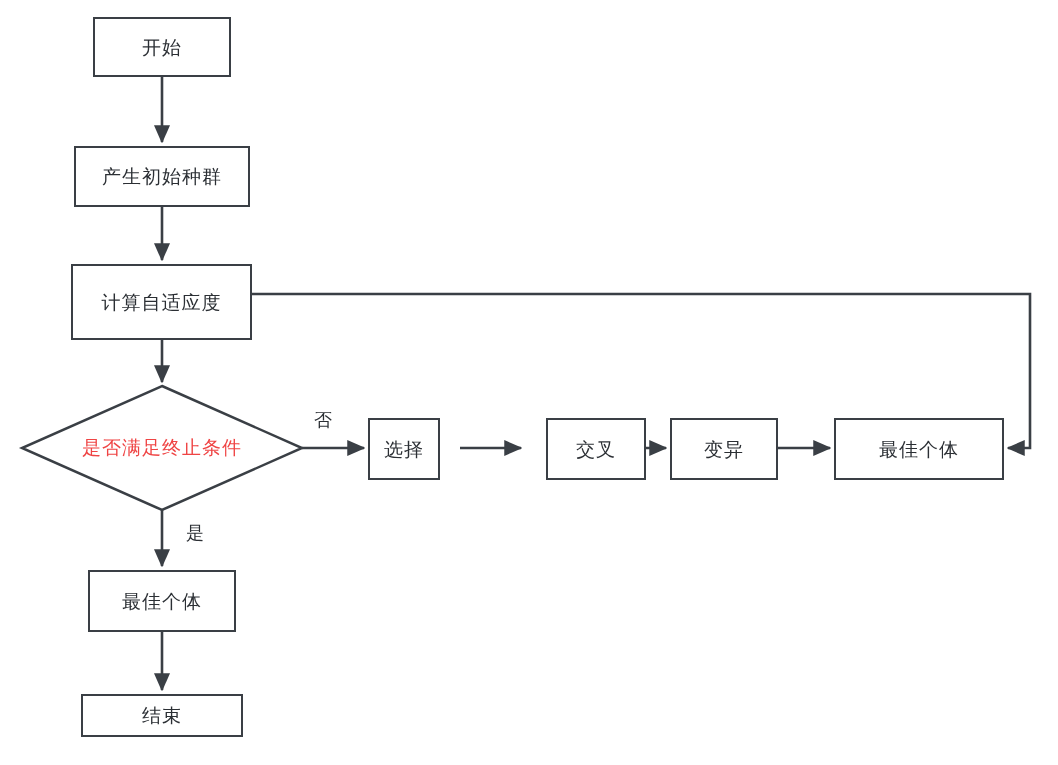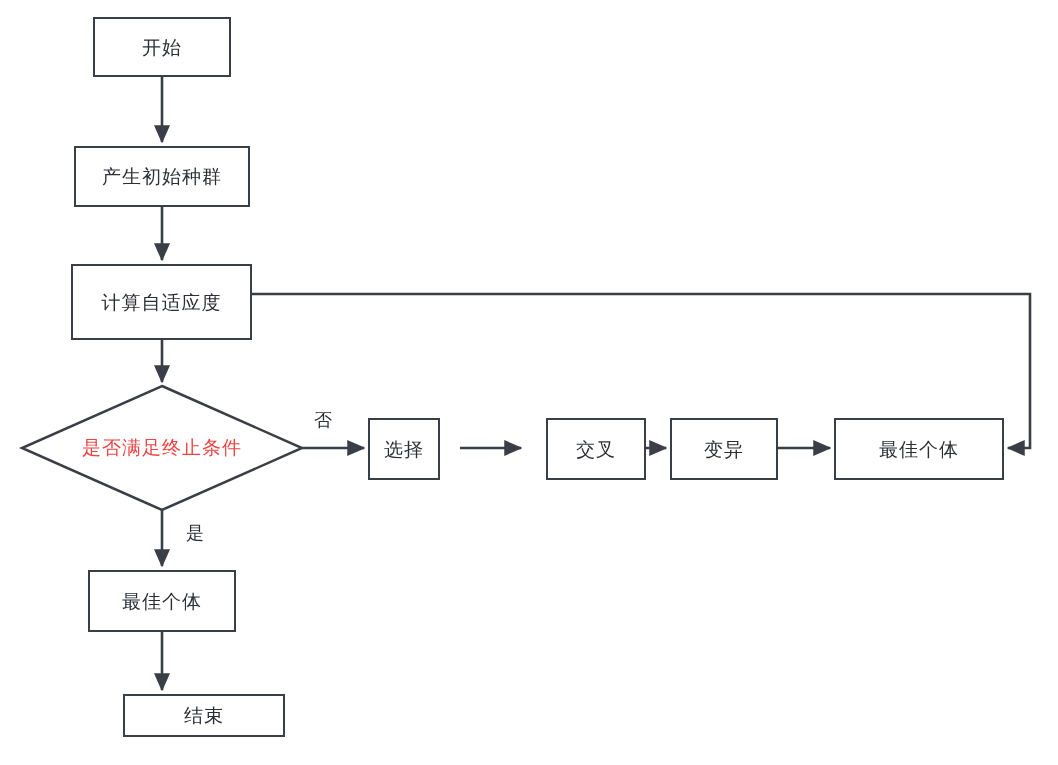--- a/index.html
+++ b/index.html
@@ -122,21 +122,21 @@
   </div>
 
   <div class="node-box" style="left:834px; top:418px; width:170px; height:62px;">
     <span>最佳个体</span>
   </div>
 
   <div class="node-box" style="left:88px; top:570px; width:148px; height:62px;">
     <span>最佳个体</span>
   </div>
 
-  <div class="node-box" style="left:81px; top:694px; width:162px; height:43px;margin-left:42px;">
+  <div class="node-box" style="left:81px; top:694px; width:162px; height:43px;">
     <span>结束</span>
   </div>
 
   <div class="edge-label" style="left:314px; top:411px;">否</div>
 
   <div class="edge-label" style="left:186px; top:524px;">是</div>
 
 </div>
 
 </body></html>

